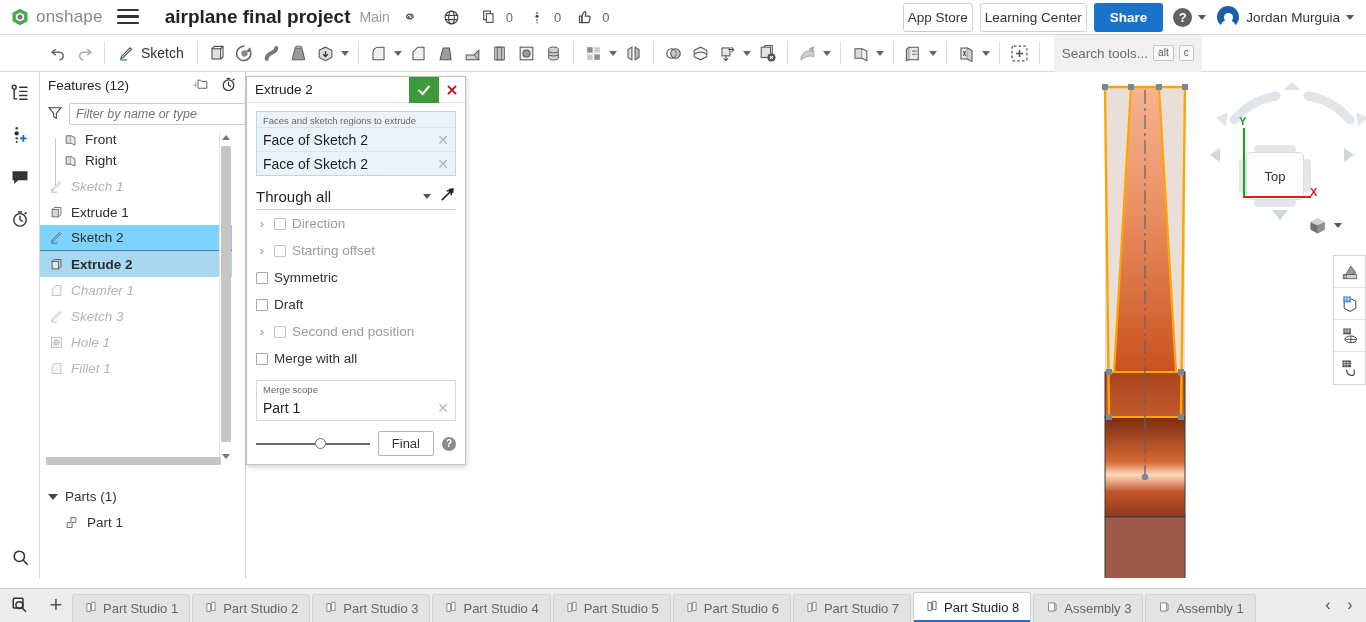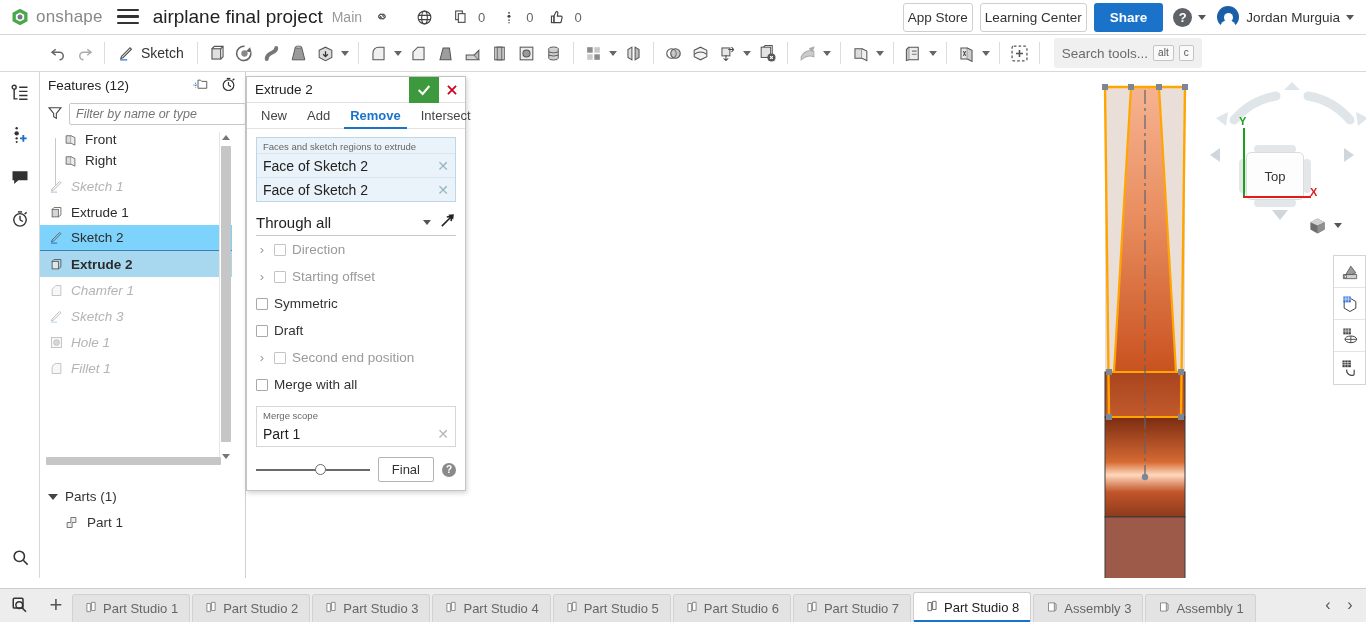--- a/index.html
+++ b/index.html
@@ -17,21 +17,21 @@
   .topbar {
     position:absolute; left:0; top:0; width:1366px; height:35px;
     background:#fff; border-bottom:1px solid #d8d8d8;
     display:flex; align-items:center; padding:0 8px;
   }
   .logo-mark { width:20px; height:20px; margin-left:2px; margin-right:6px; flex:0 0 auto; }
   .logo-text { font-size:17px; color:#888; letter-spacing:.2px; margin-right:14px; font-weight:400;}
   .hamburger { width:22px; height:17px; margin-right:14px; cursor:pointer; flex:0 0 auto;}
   .hamburger span { display:block; height:2.6px; background:#333; border-radius:1px; margin-bottom:4px;}
   .hamburger span:last-child{margin-bottom:0;}
-  .doc-title { font-size:19px; font-weight:normal; color:#222; white-space:nowrap;}
+  .doc-title { font-size:19px; font-weight:bold; color:#222; white-space:nowrap;margin-left:12px;}
   .doc-branch { font-size:14px; color:#999; margin-left:9px; }
   .link-icon { margin-left:13px; color:#555; font-size:15px; transform:rotate(-45deg); display:inline-block;}
   .tb-group { display:flex; align-items:center; margin-left:22px; gap:3px;}
   .tb-ico { display:inline-flex; align-items:center; justify-content:center; width:22px; height:22px; color:#444;}
   .tb-count { font-size:13px; color:#666; margin-right:10px; margin-left:3px;}
   .spacer { flex:1 1 auto; }
   .btn-outline {
     border:1px solid #cfcfcf; background:#fff; border-radius:3px;
     font-size:13.5px; color:#333; padding:6px 4px; margin-right:7px; cursor:pointer;
     font-family:inherit;
@@ -58,21 +58,21 @@
     background:#fff; border-bottom:1px solid #d8d8d8;
     display:flex; align-items:center; padding-left:44px;
   }
   .tool { width:27px;height:27px;display:inline-flex;align-items:center;justify-content:center;cursor:pointer;color:#555;}
   .sketch-btn { display:flex;align-items:center;gap:6px;cursor:pointer;padding:0 7px;height:27px;}
   .sketch-btn span { font-size:14px;color:#333;}
   .vdiv { width:1px;height:22px;background:#dcdcdc;margin:0 6px;}
   .chev { width:13px;height:27px;display:inline-flex;align-items:center;justify-content:center;cursor:pointer;}
   .chev::after{content:"";width:0;height:0;border-left:4px solid transparent;border-right:4px solid transparent;border-top:5px solid #666;}
   .searchtools {
-    background:#f0f0f0;border-radius:3px;height:30px;display:flex;align-items:center;
+    background:#f0f0f0;border-radius:3px;height:37px;display:flex;align-items:center;
     padding:0 8px;gap:5px;margin-left:8px;cursor:text;
   }
   .searchtools .lbl{font-size:13.5px;color:#6b6b6b;}
   .kbd { border:1px solid #c4c4c4;background:#fafafa;border-radius:2px;font-size:10px;color:#555;
          padding:1px 4px;line-height:1.2;}
 
   
   .rail {
     position:absolute; left:0; top:72px; width:40px; height:506px;
     background:#fff; border-right:1px solid #d8d8d8;
@@ -796,26 +796,20 @@
         </svg>
       </div>
       <div class="x-btn">
         <svg viewBox="0 0 24 24" width="14" height="14" fill="none" stroke="#d0021b" stroke-width="3">
           <path d="M5 5 L19 19 M19 5 L5 19"></path>
         </svg>
       </div>
     </div>
 
 
-    <div class="dlg-subtabs">
-      <div class="dlg-sub">New</div>
-      <div class="dlg-sub">Add</div>
-      <div class="dlg-sub active">Remove</div>
-      <div class="dlg-sub">Intersect</div>
-    </div>
 
     <div class="dlg-body">
       <div class="sel-box">
         <div class="sel-lbl">Faces and sketch regions to extrude</div>
         <div class="sel-item">
           <span>Face of Sketch 2</span>
           <span class="rm">✕</span>
         </div>
         <div class="sel-item">
           <span>Face of Sketch 2</span>

